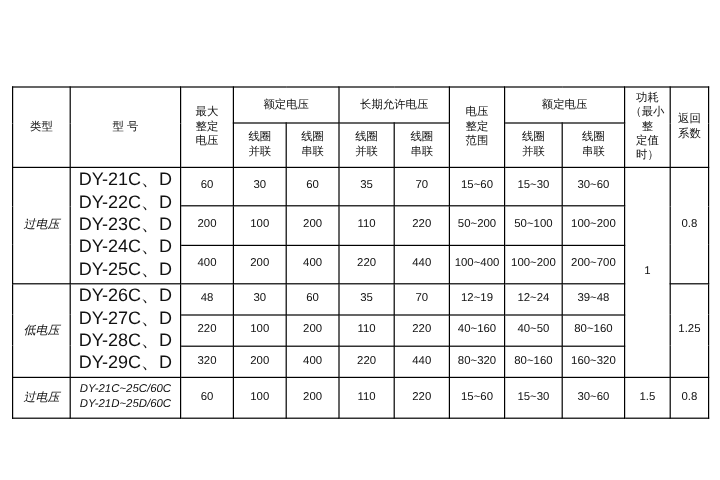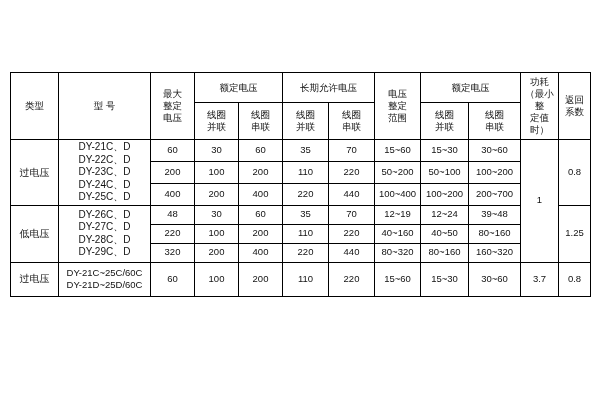--- a/index.html
+++ b/index.html
@@ -43,37 +43,39 @@
   .vstack {
     display: block;
     line-height: 1.25;
   }
   .tall-head {
     height: 64px;
   }
   .model-cell {
     text-align: left;
     padding-left: 10px;
-    font-size: 10px;
+    font-size: 15px;
     line-height: 1.45;
     white-space: nowrap;
   }
   .num {
     height: 19px;
     font-size: 9.5px;
   }
   .type-cell {
     font-size: 10px;
+    font-style: italic;
   }
   .wide-model {
     text-align: left;
     padding-left: 6px;
     line-height: 1.45;
     white-space: nowrap;
     font-size: 9.5px;
+    font-style: italic;
   }
 </style>
 </head>
 <body>
 
 <div id="sheet">
 
   <table class="spec">
     <colgroup>
       <col style="width:48px">
@@ -244,20 +246,20 @@
           <span class="vstack">DY-21D~25D/60C</span>
         </td>
         <td>60</td>
         <td>100</td>
         <td>200</td>
         <td>110</td>
         <td>220</td>
         <td>15~60</td>
         <td>15~30</td>
         <td>30~60</td>
-        <td>3.7</td>
+        <td>1.5</td>
         <td>0.8</td>
       </tr>
 
     </tbody>
   </table>
 
 </div>
 
 </body></html>

